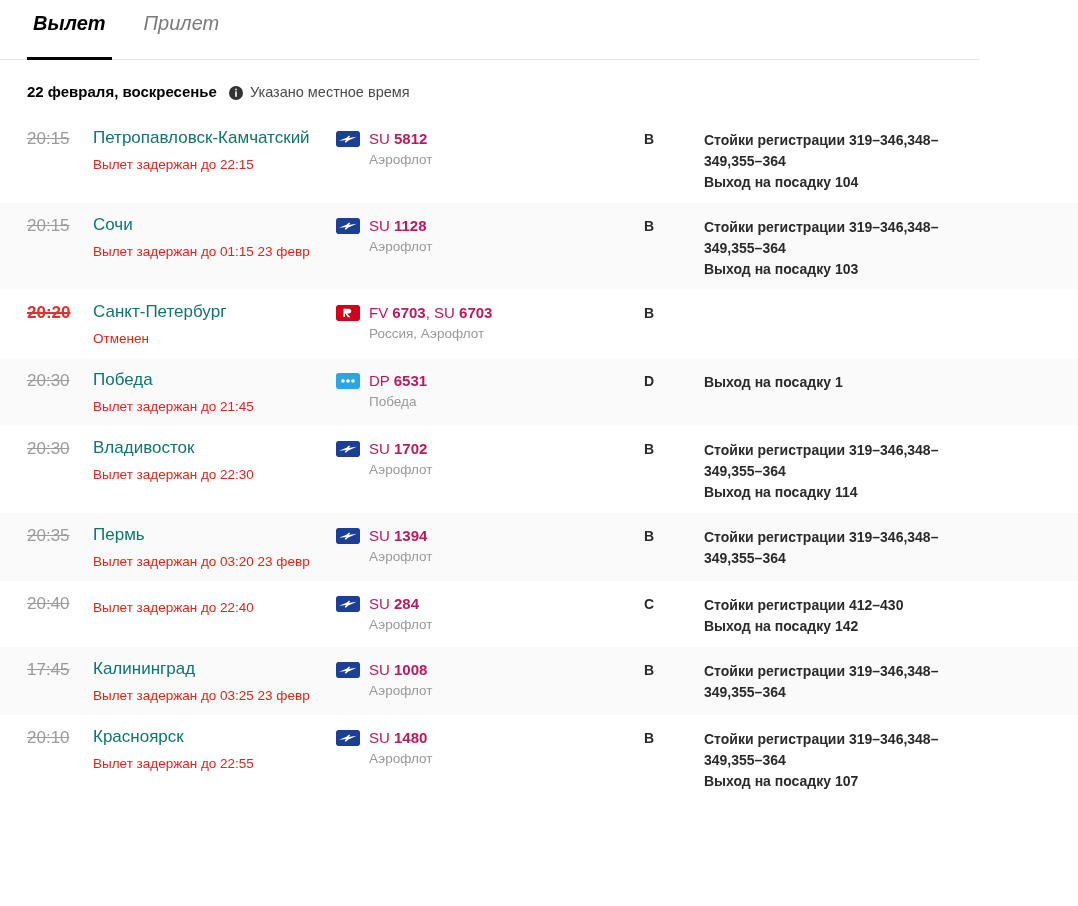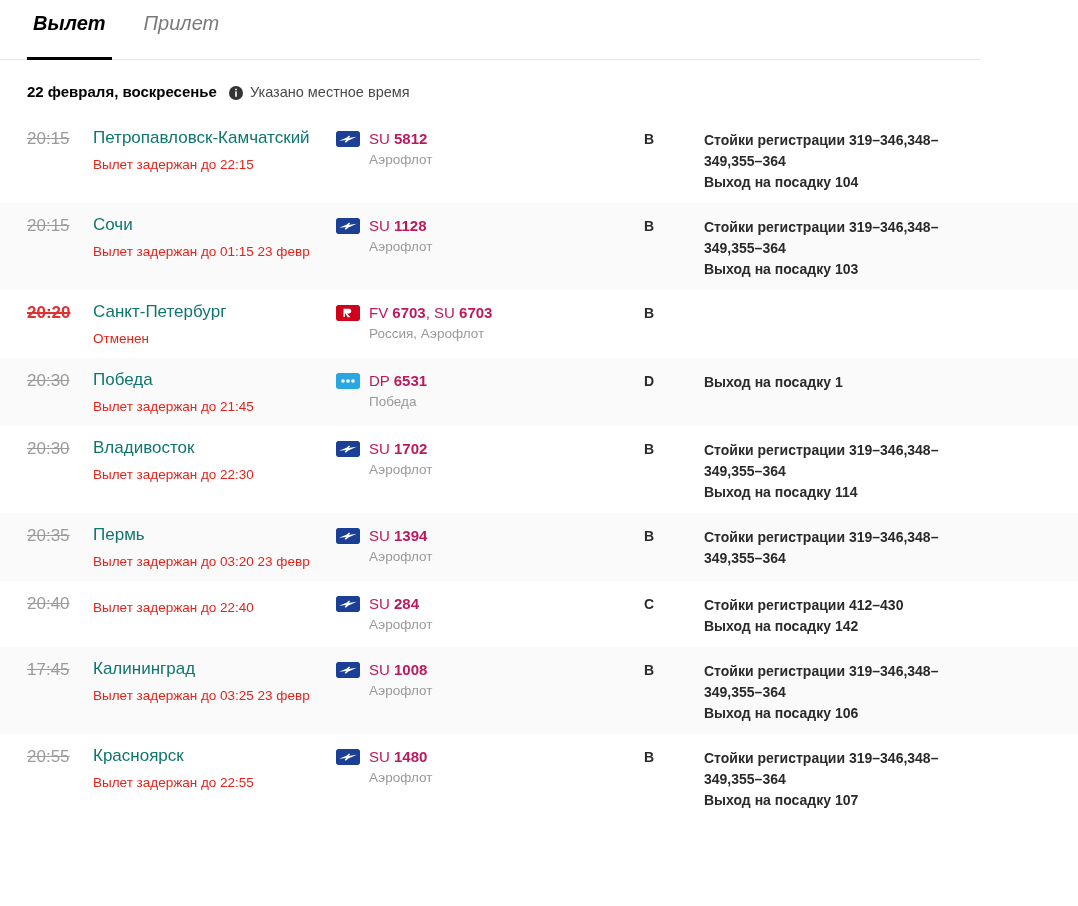--- a/index.html
+++ b/index.html
@@ -388,26 +388,25 @@
             <svg width="24" height="16" viewBox="0 0 24 16" xmlns="http://www.w3.org/2000/svg">
               <rect width="24" height="16" rx="2" fill="#1b3f94"></rect>
               <path d="M3 9.8l7.5-3.1 2.6-2.3 1 1-1.6 1.7 8.2-1.3-8.3 3.6-2.7 2.4-1-1 1.7-1.8z" fill="#ffffff"></path>
             </svg>
           </span>
           <span><span class="flight-nums">SU <b>1008</b></span><div class="airline-name">Аэрофлот</div></span>
         </div>
         <div class="col-terminal">B</div>
         <div class="col-details">
           <div class="detail-line">Стойки регистрации 319–346,348–349,355–364</div>
-          <div class="detail-line">Выход на посадку 106</div>
         </div>
       </div>
       <div class="flight-row">
         <div class="col-time">
-          <div class="time struck">20:55</div>
+          <div class="time struck">20:10</div>
         </div>
         <div class="col-dest">
           <div class="dest">Красноярск</div>
           <div class="status">Вылет задержан до 22:55</div>
         </div>
         <div class="col-flight">
           <span class="airline-logo">
             <svg width="24" height="16" viewBox="0 0 24 16" xmlns="http://www.w3.org/2000/svg">
               <rect width="24" height="16" rx="2" fill="#1b3f94"></rect>
               <path d="M3 9.8l7.5-3.1 2.6-2.3 1 1-1.6 1.7 8.2-1.3-8.3 3.6-2.7 2.4-1-1 1.7-1.8z" fill="#ffffff"></path>

